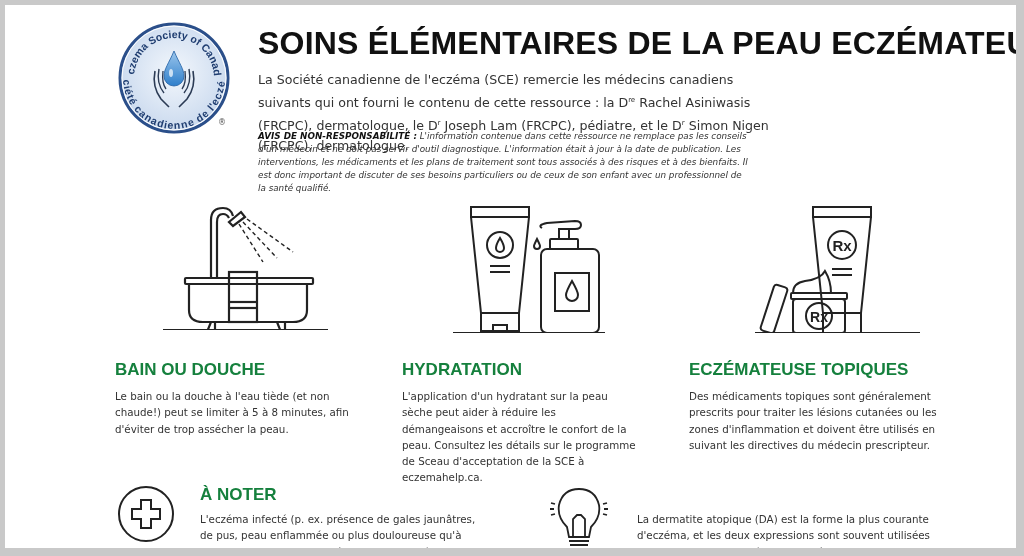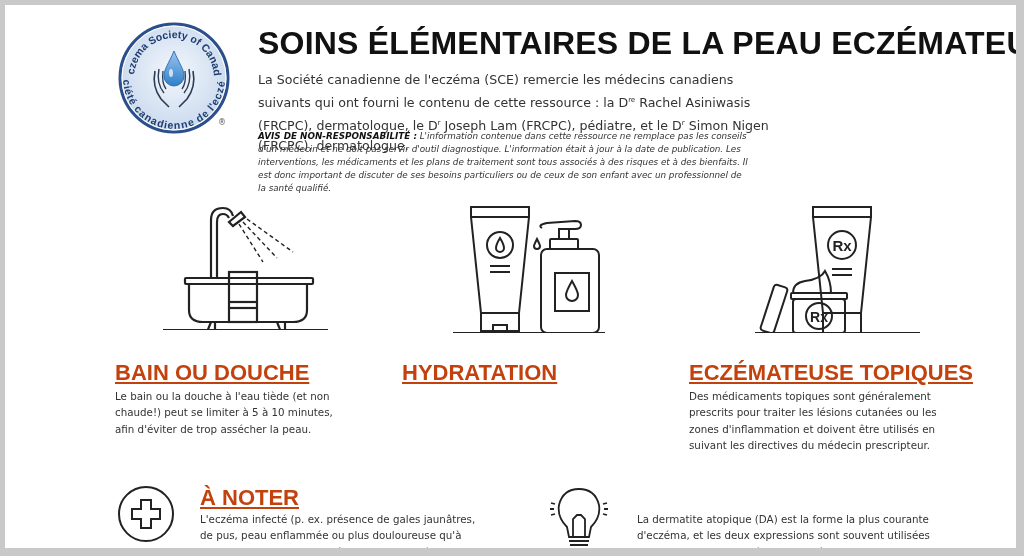--- a/index.html
+++ b/index.html
@@ -10,21 +10,21 @@
   .logo { position: absolute; left: 112px; top: 16px; width: 114px; height: 114px; }
   .reg { position: absolute; left: 213px; top: 113px; font-size: 8px; color: #555; }
 
   .title { position: absolute; left: 253px; top: 20px; font-family: "Liberation Sans", sans-serif; font-weight: 700; font-size: 32px; letter-spacing: 0.2px; color: #111; white-space: nowrap; }
   .intro { position: absolute; left: 253px; top: 65px; width: 520px; font-size: 12.6px; line-height: 20px; color: #333; }
   .intro sup { font-size: 7px; vertical-align: 5px; }
   .disclaimer { position: absolute; left: 253px; top: 125px; width: 490px; font-size: 8.8px; line-height: 13px; color: #333; font-style: italic; }
   .disclaimer b { font-weight: 700; color: #111; }
 
   .illus { position: absolute; }
-  .sec-title { position: absolute; font-family: "Liberation Sans", sans-serif; font-weight: 700; font-size: 22px; color: #c2410c; white-space: nowrap; text-decoration: underline; }
+  .sec-title { position: absolute; font-family: "Liberation Sans", sans-serif; font-weight: 700; font-size: 17px; color: #15803d; white-space: nowrap; }
   .sec-text { position: absolute; font-size: 10.3px; line-height: 16.3px; color: #333; }
 
   .tip-icon { position: absolute; }
 </style>
 </head>
 <body>
 
 <div class="page">
 
   <div class="logo">
@@ -116,23 +116,24 @@
     <rect x="12" y="82" width="14" height="48" rx="3" transform="rotate(18 19 106)"></rect>
     <path d="M38 90 Q 38 80 50 78 Q 66 76 70 68 Q 76 78 76 90"></path>
     <rect x="36" y="90" width="56" height="6" rx="1"></rect>
     <rect x="38" y="96" width="52" height="34" rx="3"></rect>
     <circle cx="64" cy="113" r="13"></circle>
     <text x="64" y="119" text-anchor="middle" font-family="Liberation Sans, sans-serif" font-weight="700" font-size="14" fill="#222" stroke="none">Rx</text>
     <line x1="0" y1="130" x2="165" y2="130" stroke-width="1.8"></line>
   </svg>
 
   <h2 class="sec-title" style="left:110px;top:355px">BAIN OU DOUCHE</h2>
-  <p class="sec-text" style="left:110px;top:383px;width:235px">Le bain ou la douche à l'eau tiède (et non chaude!) peut se limiter à 5 à 10 minutes, afin d'éviter de trop assécher la peau.</p>
+  <p class="sec-text" style="left:110px;top:383px;width:235px">Le bain ou la douche à l'eau tiède (et non chaude!) peut se limiter à 5 à 8 minutes, afin d'éviter de trop assécher la peau.</p>
 
   <h2 class="sec-title" style="left:397px;top:355px">HYDRATATION</h2>
+  <p class="sec-text" style="left:397px;top:383px;width:235px">L'application d'un hydratant sur la peau sèche peut aider à réduire les démangeaisons et accroître le confort de la peau. Consultez les détails sur le programme de Sceau d'acceptation de la SCE à eczemahelp.ca.</p>
 
   <h2 class="sec-title" style="left:684px;top:355px">ECZÉMATEUSE TOPIQUES</h2>
   <p class="sec-text" style="left:684px;top:383px;width:262px">Des médicaments topiques sont généralement prescrits pour traiter les lésions cutanées ou les zones d'inflammation et doivent être utilisés en suivant les directives du médecin prescripteur.</p>
 
   <svg class="tip-icon" style="left:111px;top:479px" width="60" height="60" viewBox="0 0 60 60" fill="none" stroke="#222" stroke-width="2">
     <circle cx="30" cy="30" r="27"></circle>
     <path d="M25 16 L35 16 L35 25 L44 25 L44 35 L35 35 L35 44 L25 44 L25 35 L16 35 L16 25 L25 25 Z"></path>
   </svg>
   <h2 class="sec-title" style="left:195px;top:480px">À NOTER</h2>
   <p class="sec-text" style="left:195px;top:506px;width:280px">L'eczéma infecté (p. ex. présence de gales jaunâtres, de pus, peau enflammée ou plus douloureuse qu'à l'habitude et chaude) doit être vu par un médecin sans tarder.</p>

